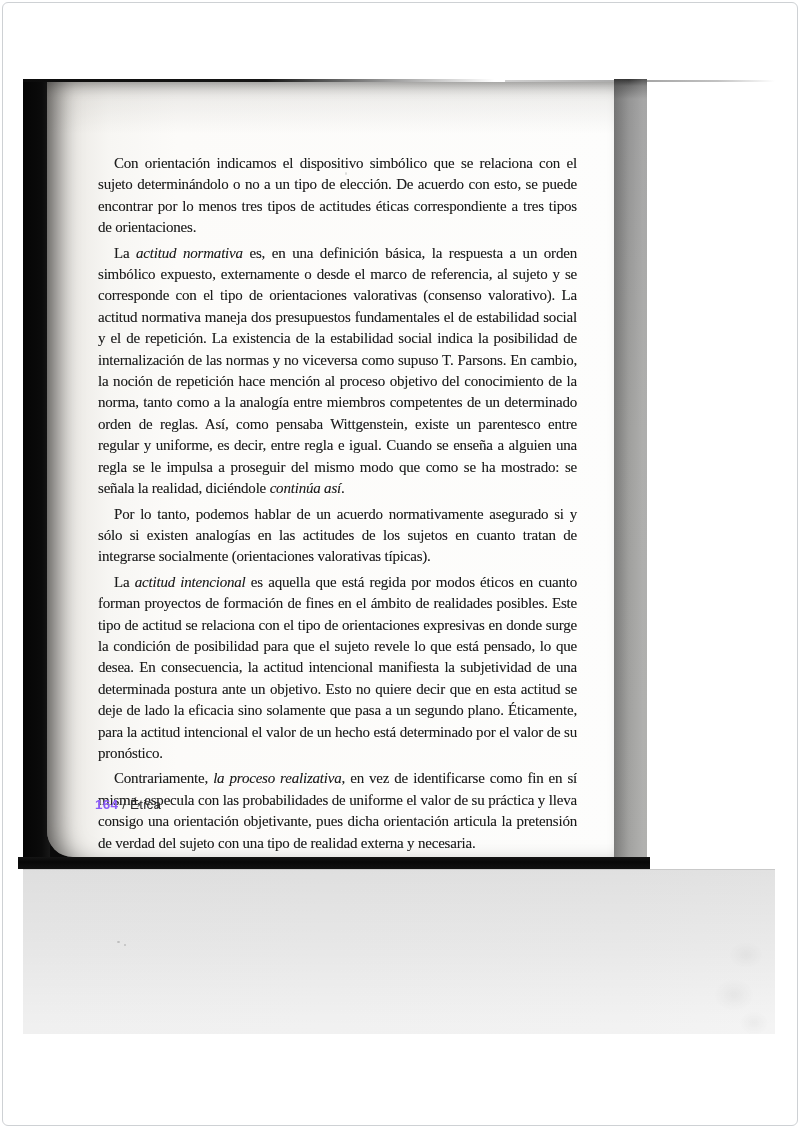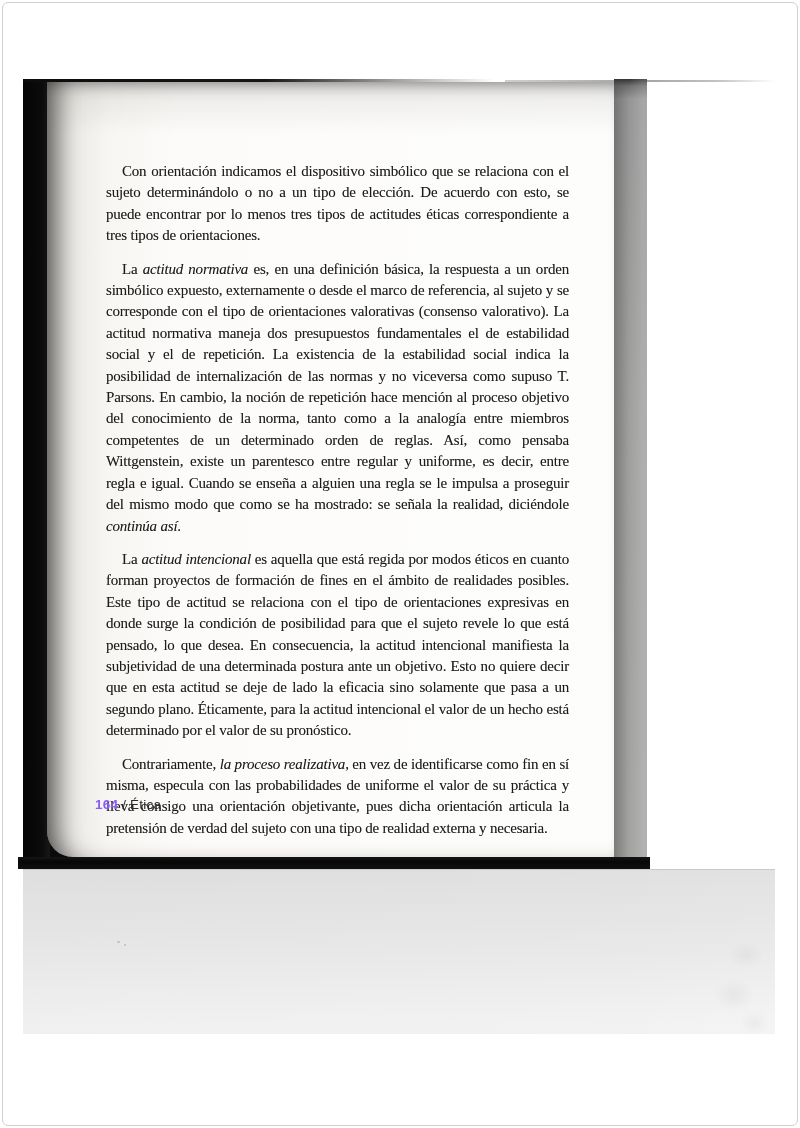--- a/index.html
+++ b/index.html
@@ -74,21 +74,21 @@
   .speck{position:absolute;background:#9a9a9a;border-radius:50%;z-index:4;}
   .speck.s1{left:117px;top:941px;width:3px;height:2px;opacity:.55;}
   .speck.s2{left:124px;top:944px;width:2px;height:2px;opacity:.5;}
   .speck.s3{left:345px;top:172px;width:2px;height:3px;opacity:.35;z-index:7;}
   
   .text-block{
     position:absolute;left:94px;top:149px;width:487px;z-index:8;
     color:#1c1c1c;
   }
   .text-block p{
-    margin:12px;text-indent:16px;text-align:justify;
+    margin:4px;text-indent:16px;text-align:justify;
     font-size:15px;line-height:21.4px;letter-spacing:-0.2px;
     hyphens:auto;-webkit-hyphens:auto;
     text-shadow:0 0 .4px rgba(20,20,20,.35);
   }
   .text-block em{}
   
   .footer{
     position:absolute;left:95px;top:797px;z-index:8;
     font-family:"Liberation Sans", sans-serif;font-size:13.5px;color:#2c2c2c;
     letter-spacing:.2px;white-space:nowrap;
@@ -109,20 +109,21 @@
 <div class="bottom-bar"></div>
 <div class="scan-under"></div>
 <div class="mottle"></div>
 <div class="speck s1"></div>
 <div class="speck s2"></div>
 <div class="speck s3"></div>
 
 <div class="text-block">
     <p><span>Con orientación indicamos el dispositivo simbólico que se relaciona con el sujeto determinándolo o no a un tipo de elección. De acuerdo con esto, se puede encontrar por lo menos tres tipos de actitudes éticas correspondiente a tres tipos de orientaciones.</span></p>
     <p><span>La </span><em>actitud normativa</em><span> es, en una definición básica, la respuesta a un orden simbólico expuesto, externamente o desde el marco de referencia, al sujeto y se corresponde con el tipo de orientaciones valorativas (consenso valorativo). La actitud normativa maneja dos presupuestos fundamentales el de estabilidad social y el de repetición. La existencia de la estabilidad social indica la posibilidad de internalización de las normas y no viceversa como supuso T. Parsons. En cambio, la noción de repetición hace mención al proceso objetivo del conocimiento de la norma, tanto como a la analogía entre miembros competentes de un determinado orden de reglas. Así, como pensaba Wittgenstein, existe un parentesco entre regular y uniforme, es decir, entre regla e igual. Cuando se enseña a alguien una regla se le impulsa a proseguir del mismo modo que como se ha mostrado: se señala la realidad, diciéndole </span><em>continúa así</em><span>.</span></p>
+    <p><span>Por lo tanto, podemos hablar de un acuerdo normativamente asegurado si y sólo si existen analogías en las actitudes de los sujetos en cuanto tratan de integrarse socialmente (orientaciones valorativas típicas).</span></p>
     <p><span>La </span><em>actitud intencional</em><span> es aquella que está regida por modos éticos en cuanto forman proyectos de formación de fines en el ámbito de realidades posibles. Este tipo de actitud se relaciona con el tipo de orientaciones expresivas en donde surge la condición de posibilidad para que el sujeto revele lo que está pensado, lo que desea. En consecuencia, la actitud intencional manifiesta la subjetividad de una determinada postura ante un objetivo. Esto no quiere decir que en esta actitud se deje de lado la eficacia sino solamente que pasa a un segundo plano. Éticamente, para la actitud intencional el valor de un hecho está determinado por el valor de su pronóstico.</span></p>
     <p><span>Contrariamente, </span><em>la proceso realizativa</em><span>, en vez de identificarse como fin en sí misma, especula con las probabilidades de uniforme el valor de su práctica y lleva consigo una orientación objetivante, pues dicha orientación articula la pretensión de verdad del sujeto con una tipo de realidad externa y necesaria.</span></p>
   </div>
 
 <div class="footer">
   <span class="num">164</span><span class="sep">/</span><span class="title">Ética</span>
 </div>
 
 <div class="frame"></div>
 

